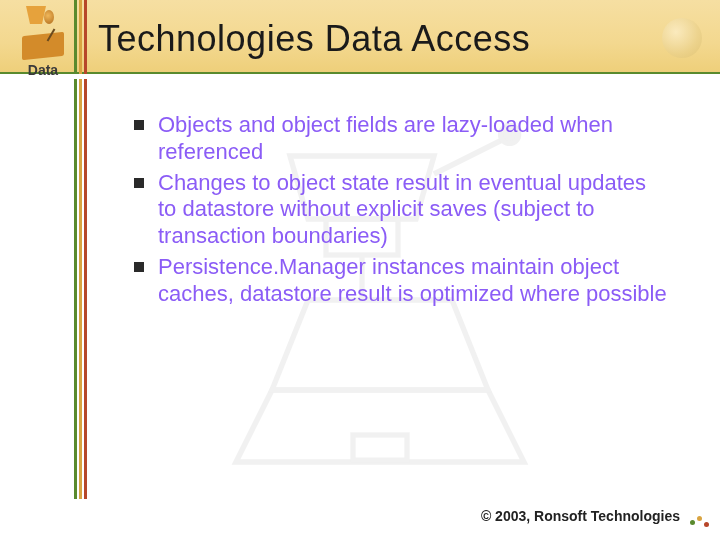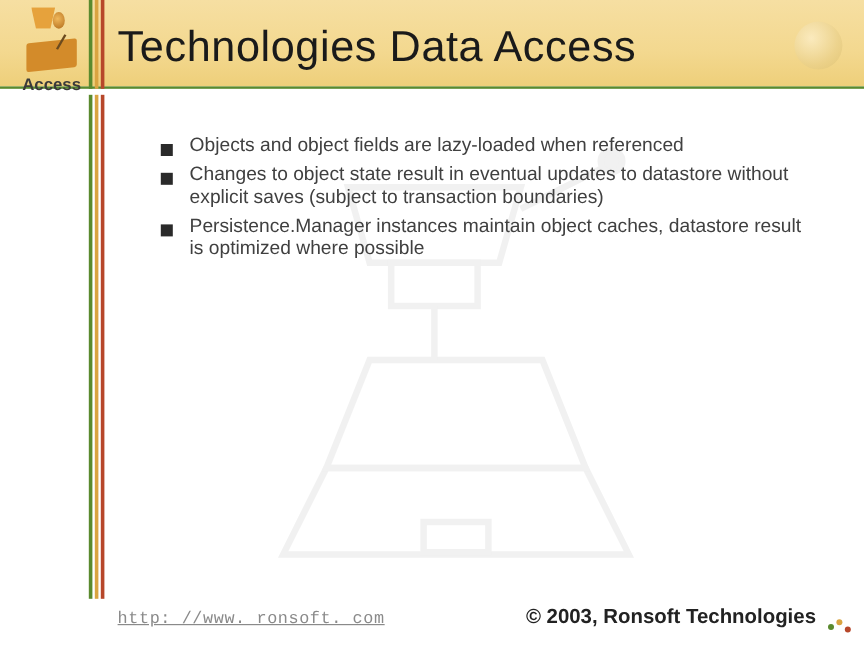--- a/index.html
+++ b/index.html
@@ -123,23 +123,23 @@
   
   .content {
     position: absolute;
     left: 130px;
     top: 112px;
     width: 540px;
   }
   .bullet {
     position: relative;
     padding-left: 28px;
-    font-size: 16px;
+    font-size: 22px;
     line-height: 1.22;
-    color: #404040;
+    color: #8b5cf6;
     margin-bottom: 4px;
   }
   .bullet::before {
     content: "";
     position: absolute;
     left: 4px;
     top: 8px;
     width: 10px;
     height: 10px;
     background: #2a2a2a;
@@ -153,21 +153,21 @@
     font-family: "Courier New", monospace;
     font-size: 14px;
     color: #8a8a8a;
     text-decoration: underline;
     letter-spacing: 0.5px;
   }
   .footer-copy {
     position: absolute;
     right: 40px;
     bottom: 16px;
-    font-size: 17px;
+    font-size: 14px;
     font-weight: 700;
     color: #222;
   }
 
   
   .hdr-orb {
     position: absolute;
     top: 18px;
     right: 18px;
     width: 40px;
@@ -208,21 +208,21 @@
   <div class="vstr s2"></div>
   <div class="vstr s3"></div>
 
   <div class="logo">
     <div class="logo-machine">
       <div class="base"></div>
       <div class="hopper"></div>
       <div class="bean"></div>
       <div class="crank"></div>
     </div>
-    <div class="logo-text">Access</div>
+    <div class="logo-text">Data</div>
   </div>
 
   <div class="title">Technologies Data Access</div>
 
   <div class="watermark">
     <svg viewBox="0 0 200 200">
       <g fill="none" stroke="#6a6a6a" stroke-width="3">
         <polygon points="50,20 130,20 120,55 60,55"></polygon>
         <line x1="130" y1="30" x2="170" y2="10"></line>
         <circle cx="172" cy="8" r="5" fill="#6a6a6a"></circle>
@@ -234,21 +234,20 @@
       </g>
     </svg>
   </div>
 
   <div class="content">
     <div class="bullet">Objects and object fields are lazy-loaded when referenced</div>
     <div class="bullet">Changes to object state result in eventual updates to datastore without explicit saves (subject to transaction boundaries)</div>
     <div class="bullet">Persistence.Manager instances maintain object caches, datastore result is optimized where possible</div>
   </div>
 
-  <div class="footer-link">http: //www. ronsoft. com</div>
   <div class="footer-copy">© 2003, Ronsoft Technologies</div>
 
   <div class="foot-icon">
     <div class="dot d1"></div>
     <div class="dot d2"></div>
     <div class="dot d3"></div>
   </div>
 
 </div>
 

